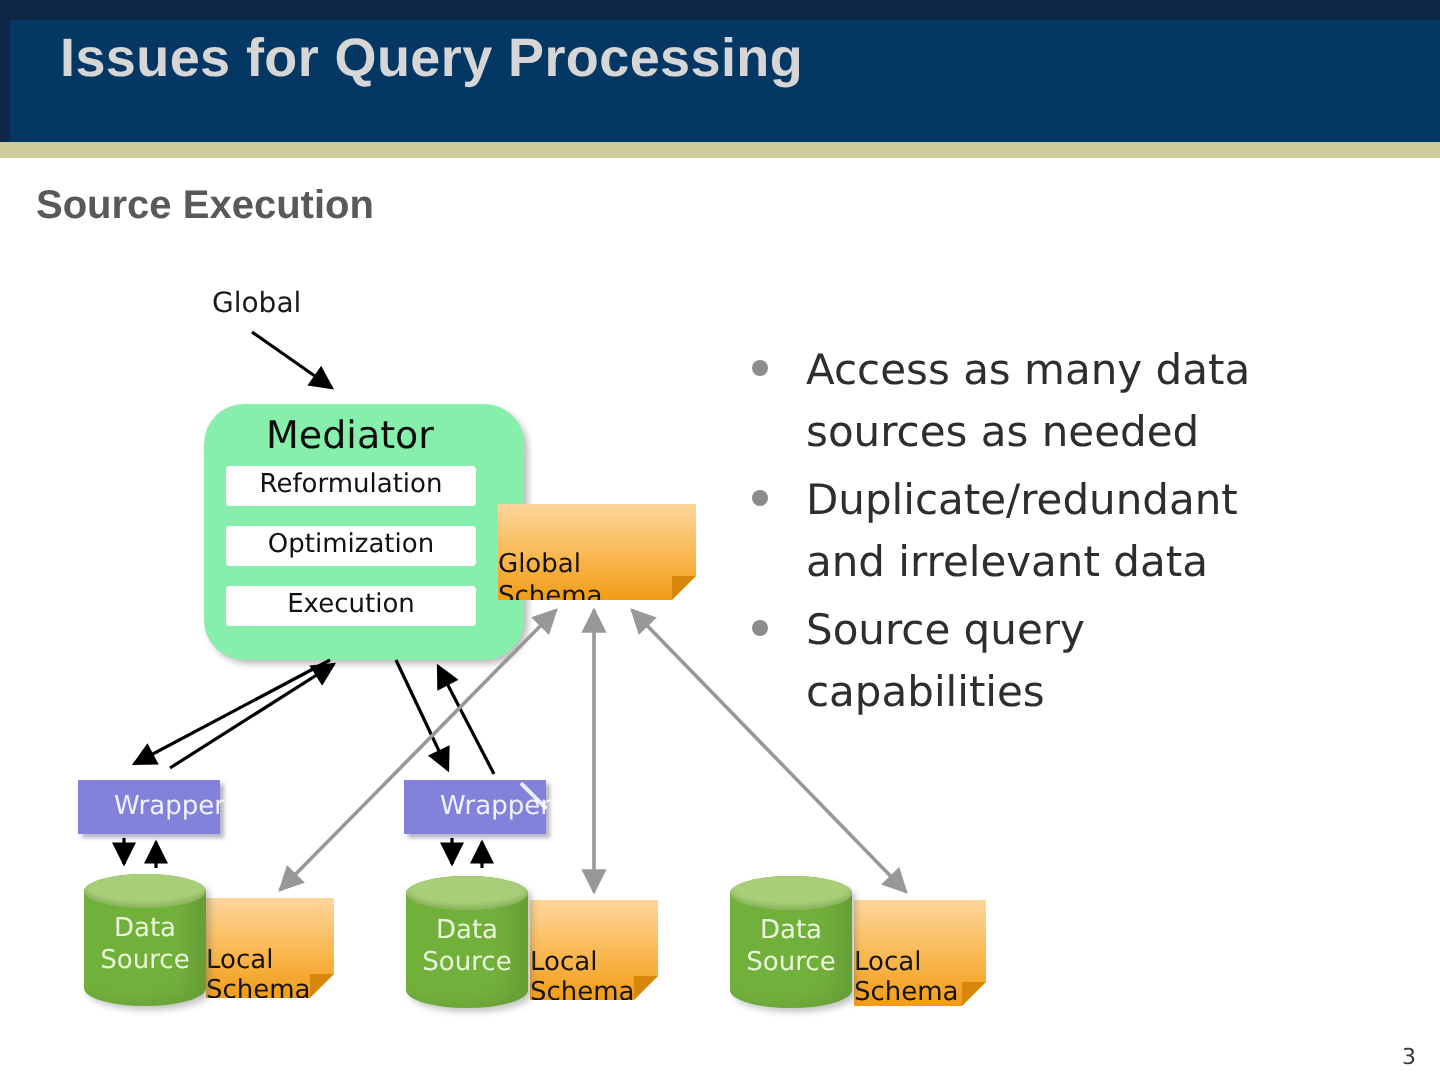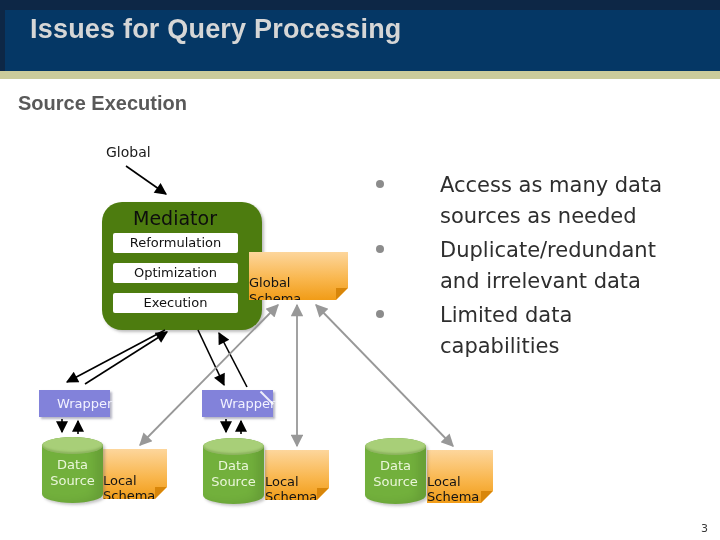--- a/index.html
+++ b/index.html
@@ -13,21 +13,21 @@
             font-family:"Liberation Sans","DejaVu Sans",sans-serif;
             font-size:27px;font-weight:bold;letter-spacing:.2px;}
   .accentbar{position:absolute;left:0;top:71px;width:720px;height:8px;background:#cbcb9b;}
   .subtitle{position:absolute;left:18px;top:92px;color:#595959;
             font-family:"Liberation Sans","DejaVu Sans",sans-serif;
             font-size:20px;font-weight:bold;}
 
   
   .qlabel{position:absolute;left:106px;top:144px;font-size:14px;color:#1a1a1a;}
 
-  .mediator{position:absolute;left:102px;top:202px;width:160px;height:128px;background:#4d7c0f;
+  .mediator{position:absolute;left:102px;top:202px;width:160px;height:128px;background:#86efac;
             border-radius:20px;box-shadow:2px 2px 3px rgba(110,110,110,.45);}
   .mediator .mtitle{position:absolute;left:0;right:14px;top:5px;text-align:center;
             font-size:19px;color:#0d0d0d;}
   .stage{position:absolute;left:11px;width:125px;height:20px;background:#ffffff;border-radius:2px;
          font-size:13px;line-height:20px;text-align:center;color:#111;}
   .stage.s0{top:31px}.stage.s1{top:61px}.stage.s2{top:91px}
 
   .note{position:absolute;background:linear-gradient(180deg,#fdd69c 0%,#f9b74f 55%,#f19c17 100%);
         box-shadow:2px 2px 3px rgba(120,120,120,.4);
         clip-path:polygon(0 0,100% 0,100% calc(100% - 12px),calc(100% - 12px) 100%,0 100%);
@@ -49,21 +49,21 @@
   .cyl{position:absolute;width:61px;height:66px;background:#72b03c;border-radius:50%/9px;
        box-shadow:2px 2px 3px rgba(110,110,110,.4),inset -8px 0 10px rgba(0,0,0,.10);z-index:2;}
   .cyl .cap{position:absolute;left:0;right:0;top:0;height:17px;border-radius:50%;
        background:#a8cf78;box-shadow:inset 0 -2px 2px rgba(60,100,20,.25);}
   .cyl .clabel{position:absolute;left:0;right:0;top:20px;text-align:center;font-size:13px;
        line-height:16px;color:#eaf6da;white-space:pre-line;}
   .c1{left:42px;top:437px;} .c2{left:203px;top:438px;} .c3{left:365px;top:438px;}
 
   
   .bullets{position:absolute;left:376px;top:170px;width:292px;}
-  .bullet{display:flex;margin-bottom:3px;gap:37px;}
+  .bullet{display:flex;margin-bottom:3px;}
   .bullet .dot{flex:0 0 8px;width:8px;height:8px;border-radius:50%;background:#8c8c8c;
        margin-top:10px;margin-right:19px;}
   .bullet .btext{font-size:21px;line-height:31px;color:#2e2e2e;white-space:pre-line;}
 
   .pagenum{position:absolute;right:12px;top:522px;font-size:11px;color:#383838;}
 
   svg.conn{position:absolute;left:0;top:0;pointer-events:none;z-index:4;}
 </style>
 </head>
 <body>
@@ -137,21 +137,21 @@
       <span class="btext">Access as many data
 sources as needed</span>
     </div>
     <div class="bullet">
       <span class="dot"></span>
       <span class="btext">Duplicate/redundant
 and irrelevant data</span>
     </div>
     <div class="bullet">
       <span class="dot"></span>
-      <span class="btext">Limited data
+      <span class="btext">Source query
 capabilities</span>
     </div>
   </div>
 
   <div class="pagenum">3</div>
 
   <svg class="conn" width="720" height="540" viewBox="0 0 720 540">
     <defs>
       <marker id="ab" viewBox="0 0 10 10" refX="9" refY="5" markerWidth="9" markerHeight="7.5" orient="auto-start-reverse">
         <path d="M0,0 L10,5 L0,10 z" fill="#000"></path>

